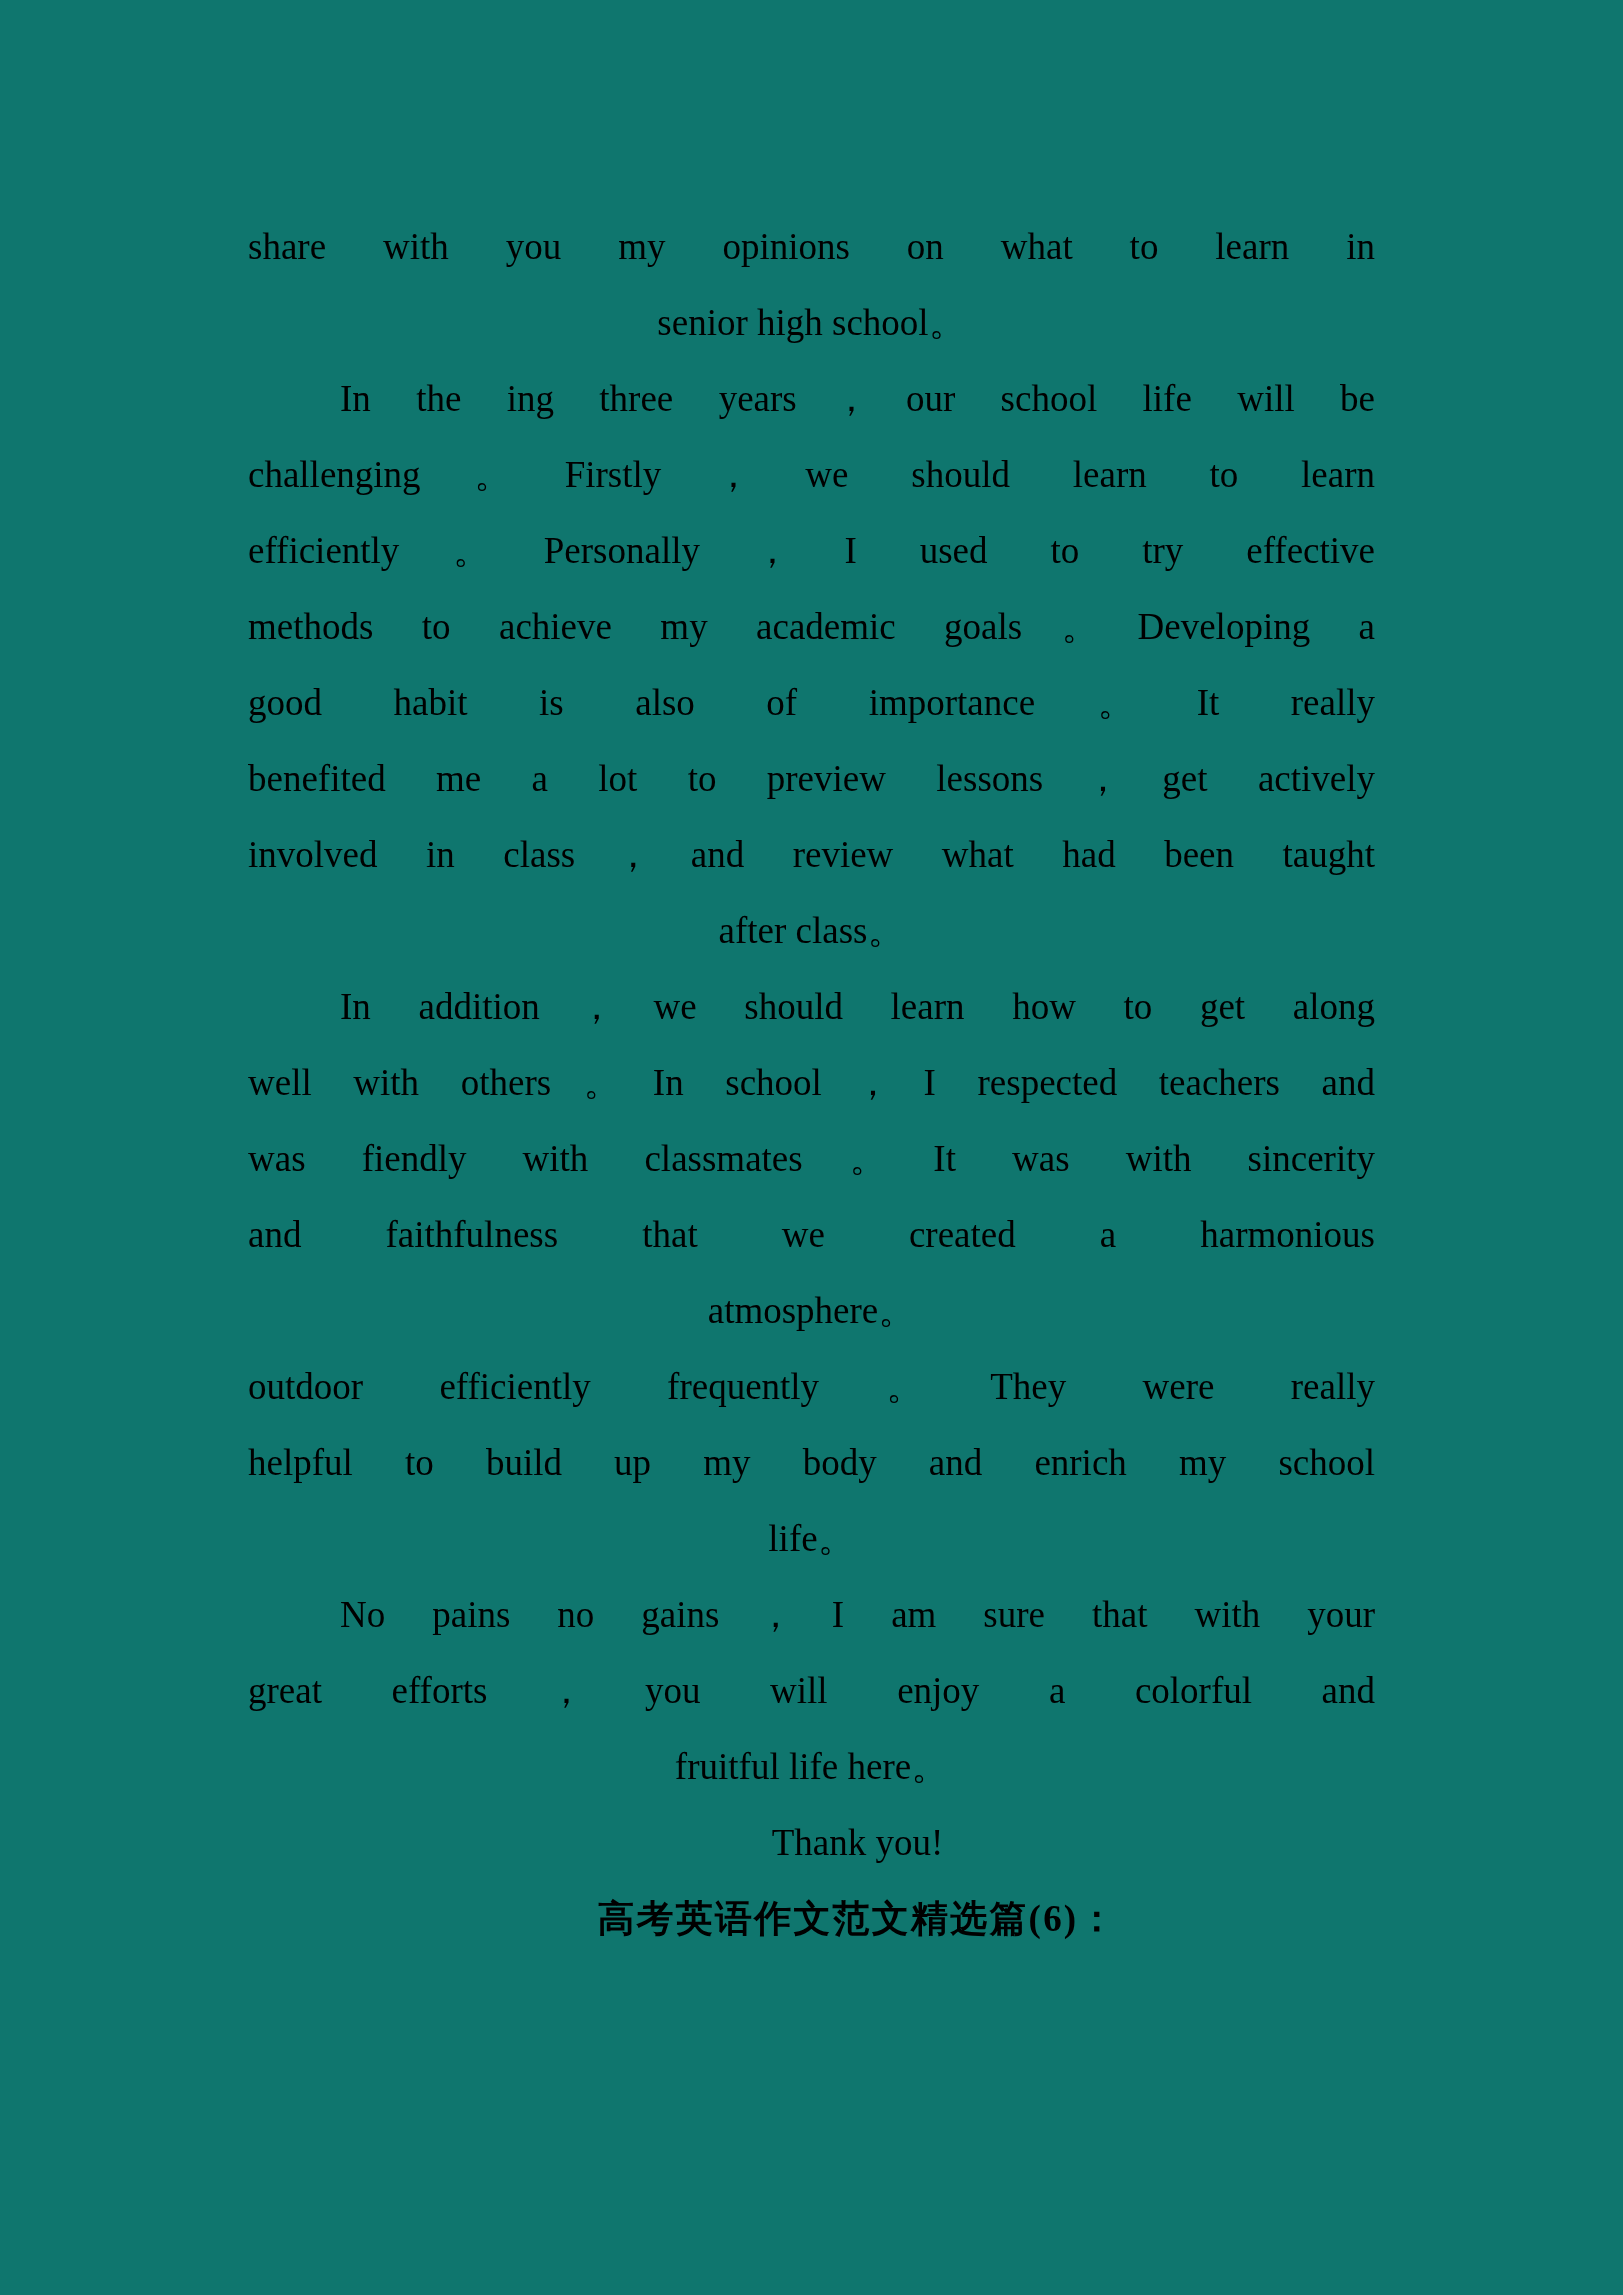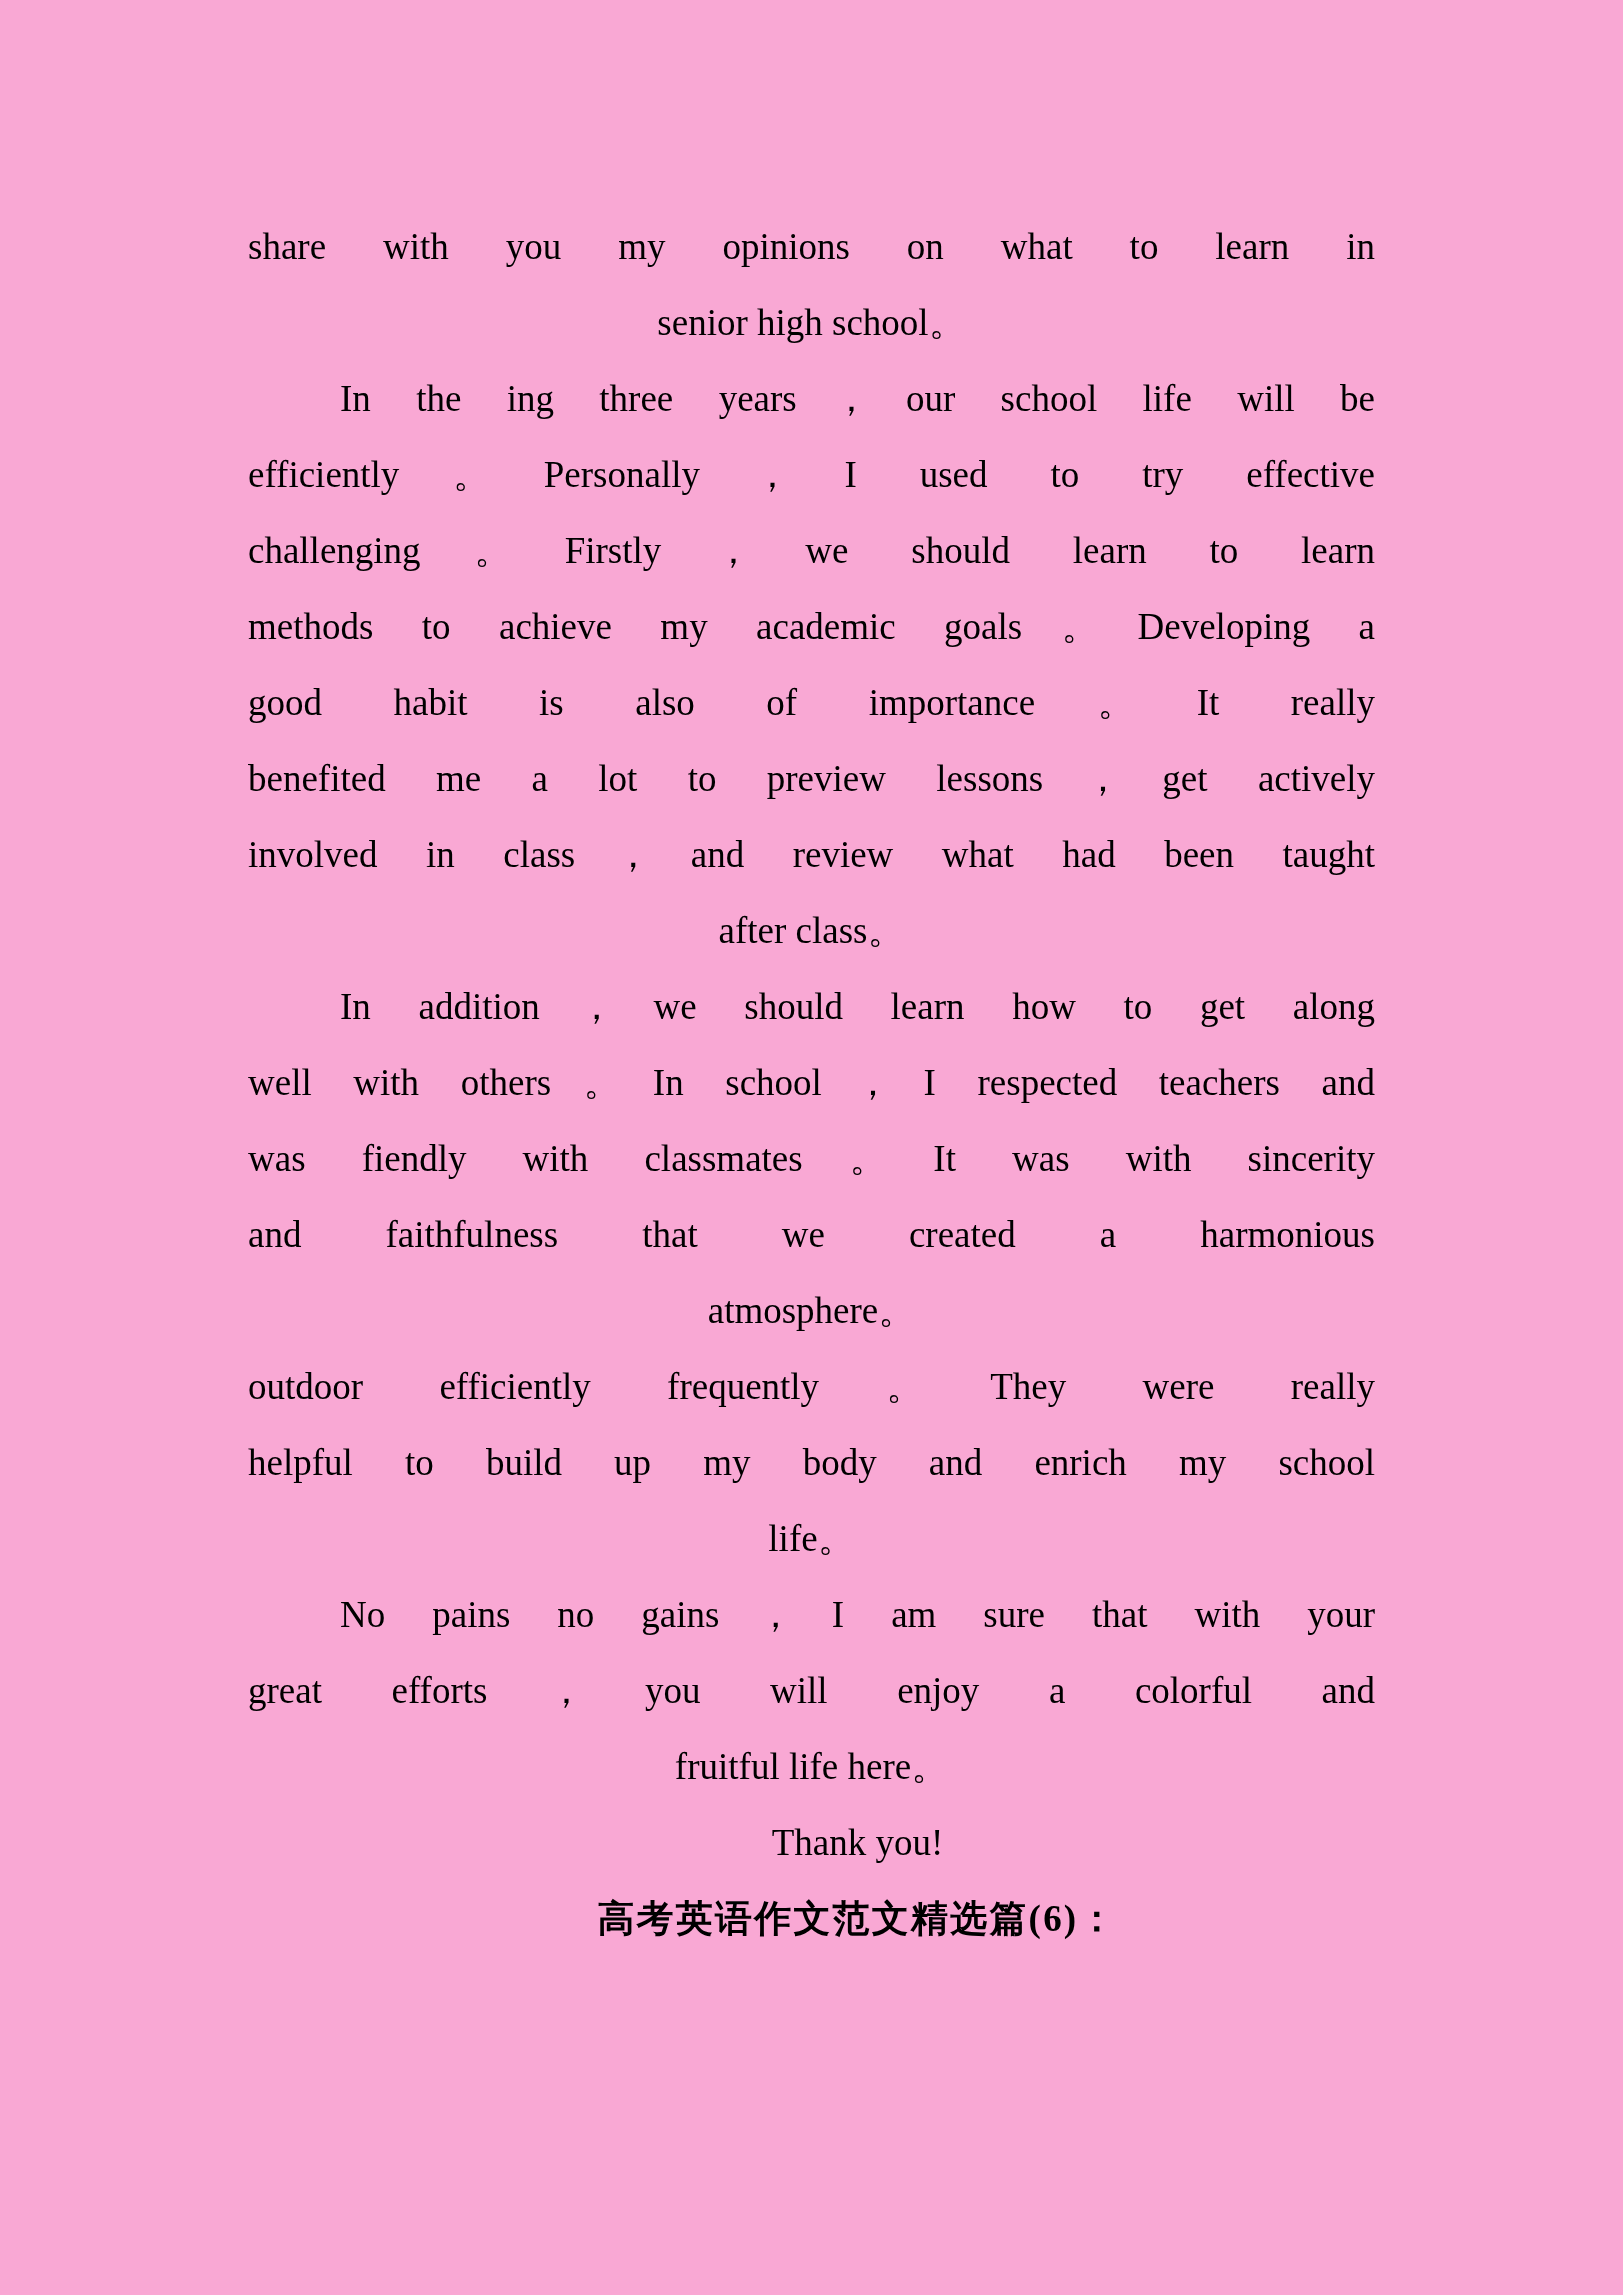--- a/index.html
+++ b/index.html
@@ -4,21 +4,21 @@
 <style>
   html, body {
     margin: 0;
     padding: 0;
     background: #ffffff;
   }
   .page {
     position: relative;
     width: 1623px;
     height: 2295px;
-    background: #f9a8d4;
+    background: #0f766e;
     overflow: hidden;
   }
   .textblock {
     position: absolute;
     left: 248px;
     top: 209px;
     width: 1127px;
   }
   .line {
     font-family: "Liberation Serif", "DejaVu Serif", serif;
@@ -44,22 +44,22 @@
   }
 </style>
 </head>
 <body>
 
 <div class="page">
   <div class="textblock">
     <div class="line j">share with you my opinions on what to learn in</div>
     <div class="line">senior high school。</div>
     <div class="line j indent">In the ing three years，our school life will be</div>
+    <div class="line j">challenging。Firstly，we should learn to learn</div>
     <div class="line j">efficiently。Personally，I used to try effective</div>
-    <div class="line j">challenging。Firstly，we should learn to learn</div>
     <div class="line j">methods to achieve my academic goals。Developing a</div>
     <div class="line j">good habit is also of importance。It really</div>
     <div class="line j">benefited me a lot to preview lessons，get actively</div>
     <div class="line j">involved in class，and review what had been taught</div>
     <div class="line">after class。</div>
     <div class="line j indent">In addition，we should learn how to get along</div>
     <div class="line j">well with others。In school，I respected teachers and</div>
     <div class="line j">was fiendly with classmates。It was with sincerity</div>
     <div class="line j">and faithfulness that we created a harmonious</div>
     <div class="line">atmosphere。</div>

